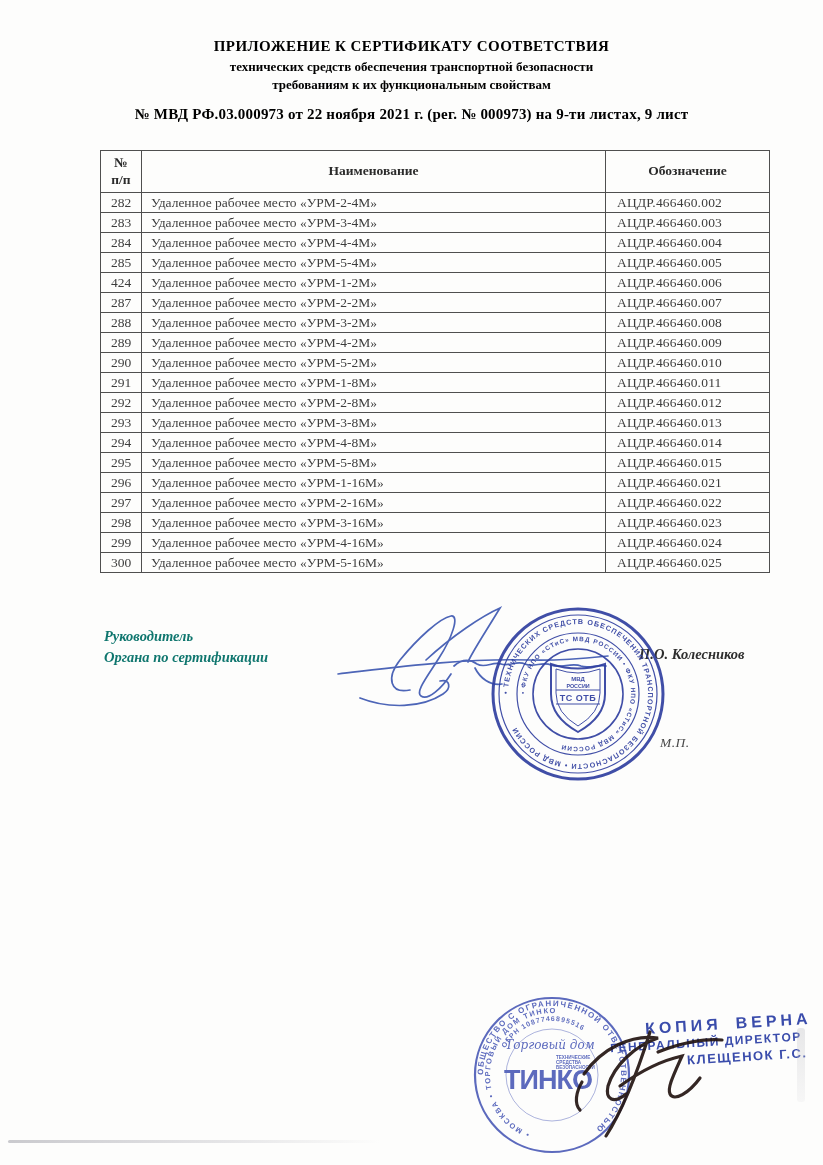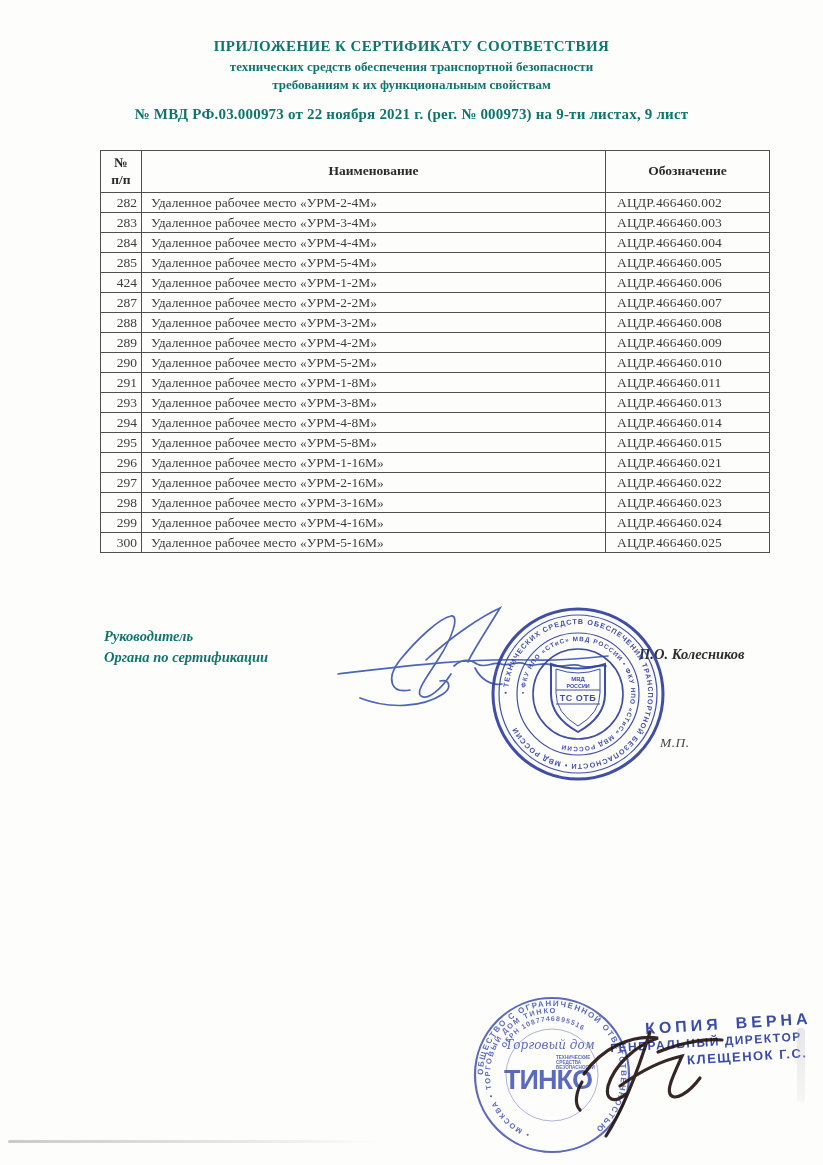--- a/index.html
+++ b/index.html
@@ -7,42 +7,42 @@
   body {
     font-family:"Liberation Serif", serif;
     background:#fdfdfc;
     position:relative;
     overflow:hidden;
     color:#3a3a3a;
   }
   .page { position:absolute; inset:0; }
 
   
-  .hdr { position:absolute; left:0; width:100%; text-align:center; color:#0f766e; }
+  .hdr { position:absolute; left:0; width:100%; text-align:center; color:#000000; }
   .hdr-1 { top:38px; font-size:15px; font-weight:bold; letter-spacing:.4px; }
   .hdr-2 { top:59px; font-size:13px; font-weight:bold; }
   .hdr-3 { top:77px; font-size:13px; font-weight:bold; }
   .hdr-reg { top:106px; font-size:15px; font-weight:bold; letter-spacing:.2px; }
 
   
   table.doc {
     position:absolute; left:100px; top:150px; width:669px;
     border-collapse:collapse; table-layout:fixed;
     font-size:13.5px; color:#3d3d3d;
   }
   table.doc col.c-num { width:41px; }
   table.doc col.c-name { width:464px; }
   table.doc col.c-des { width:164px; }
   table.doc th, table.doc td { border:1px solid #4f4f4f; }
   table.doc thead th {
     height:42px; font-size:13.5px; font-weight:bold; color:#2b2b2b;
     text-align:center; vertical-align:middle; line-height:1.25;
   }
   table.doc tbody td { height:20px; padding:0 4px; vertical-align:middle; }
-  td.num { text-align:right; }
+  td.num { text-align:center; }
   td.name { padding-left:9px !important; }
   td.des { padding-left:11px !important; letter-spacing:.2px; }
 
   
   .role { position:absolute; left:104px; top:626px; font-size:14.5px;
           font-weight:bold; font-style:italic; color:#0f766e; line-height:1.45; }
   .signer { position:absolute; left:639px; top:646px; font-size:14.5px;
             font-weight:bold; font-style:italic; color:#2e2e2e; }
   .mp { position:absolute; left:660px; top:735px; font-size:13.5px;
         font-style:italic; color:#4a4a4a; letter-spacing:.5px; }
@@ -145,20 +145,25 @@
           <td class="num">290</td>
           <td class="name">Удаленное рабочее место «УРМ-5-2М»</td>
           <td class="des">АЦДР.466460.010</td>
         </tr>
         <tr>
           <td class="num">291</td>
           <td class="name">Удаленное рабочее место «УРМ-1-8М»</td>
           <td class="des">АЦДР.466460.011</td>
         </tr>
         <tr>
+          <td class="num">292</td>
+          <td class="name">Удаленное рабочее место «УРМ-2-8М»</td>
+          <td class="des">АЦДР.466460.012</td>
+        </tr>
+        <tr>
           <td class="num">293</td>
           <td class="name">Удаленное рабочее место «УРМ-3-8М»</td>
           <td class="des">АЦДР.466460.013</td>
         </tr>
         <tr>
           <td class="num">294</td>
           <td class="name">Удаленное рабочее место «УРМ-4-8М»</td>
           <td class="des">АЦДР.466460.014</td>
         </tr>
         <tr>

